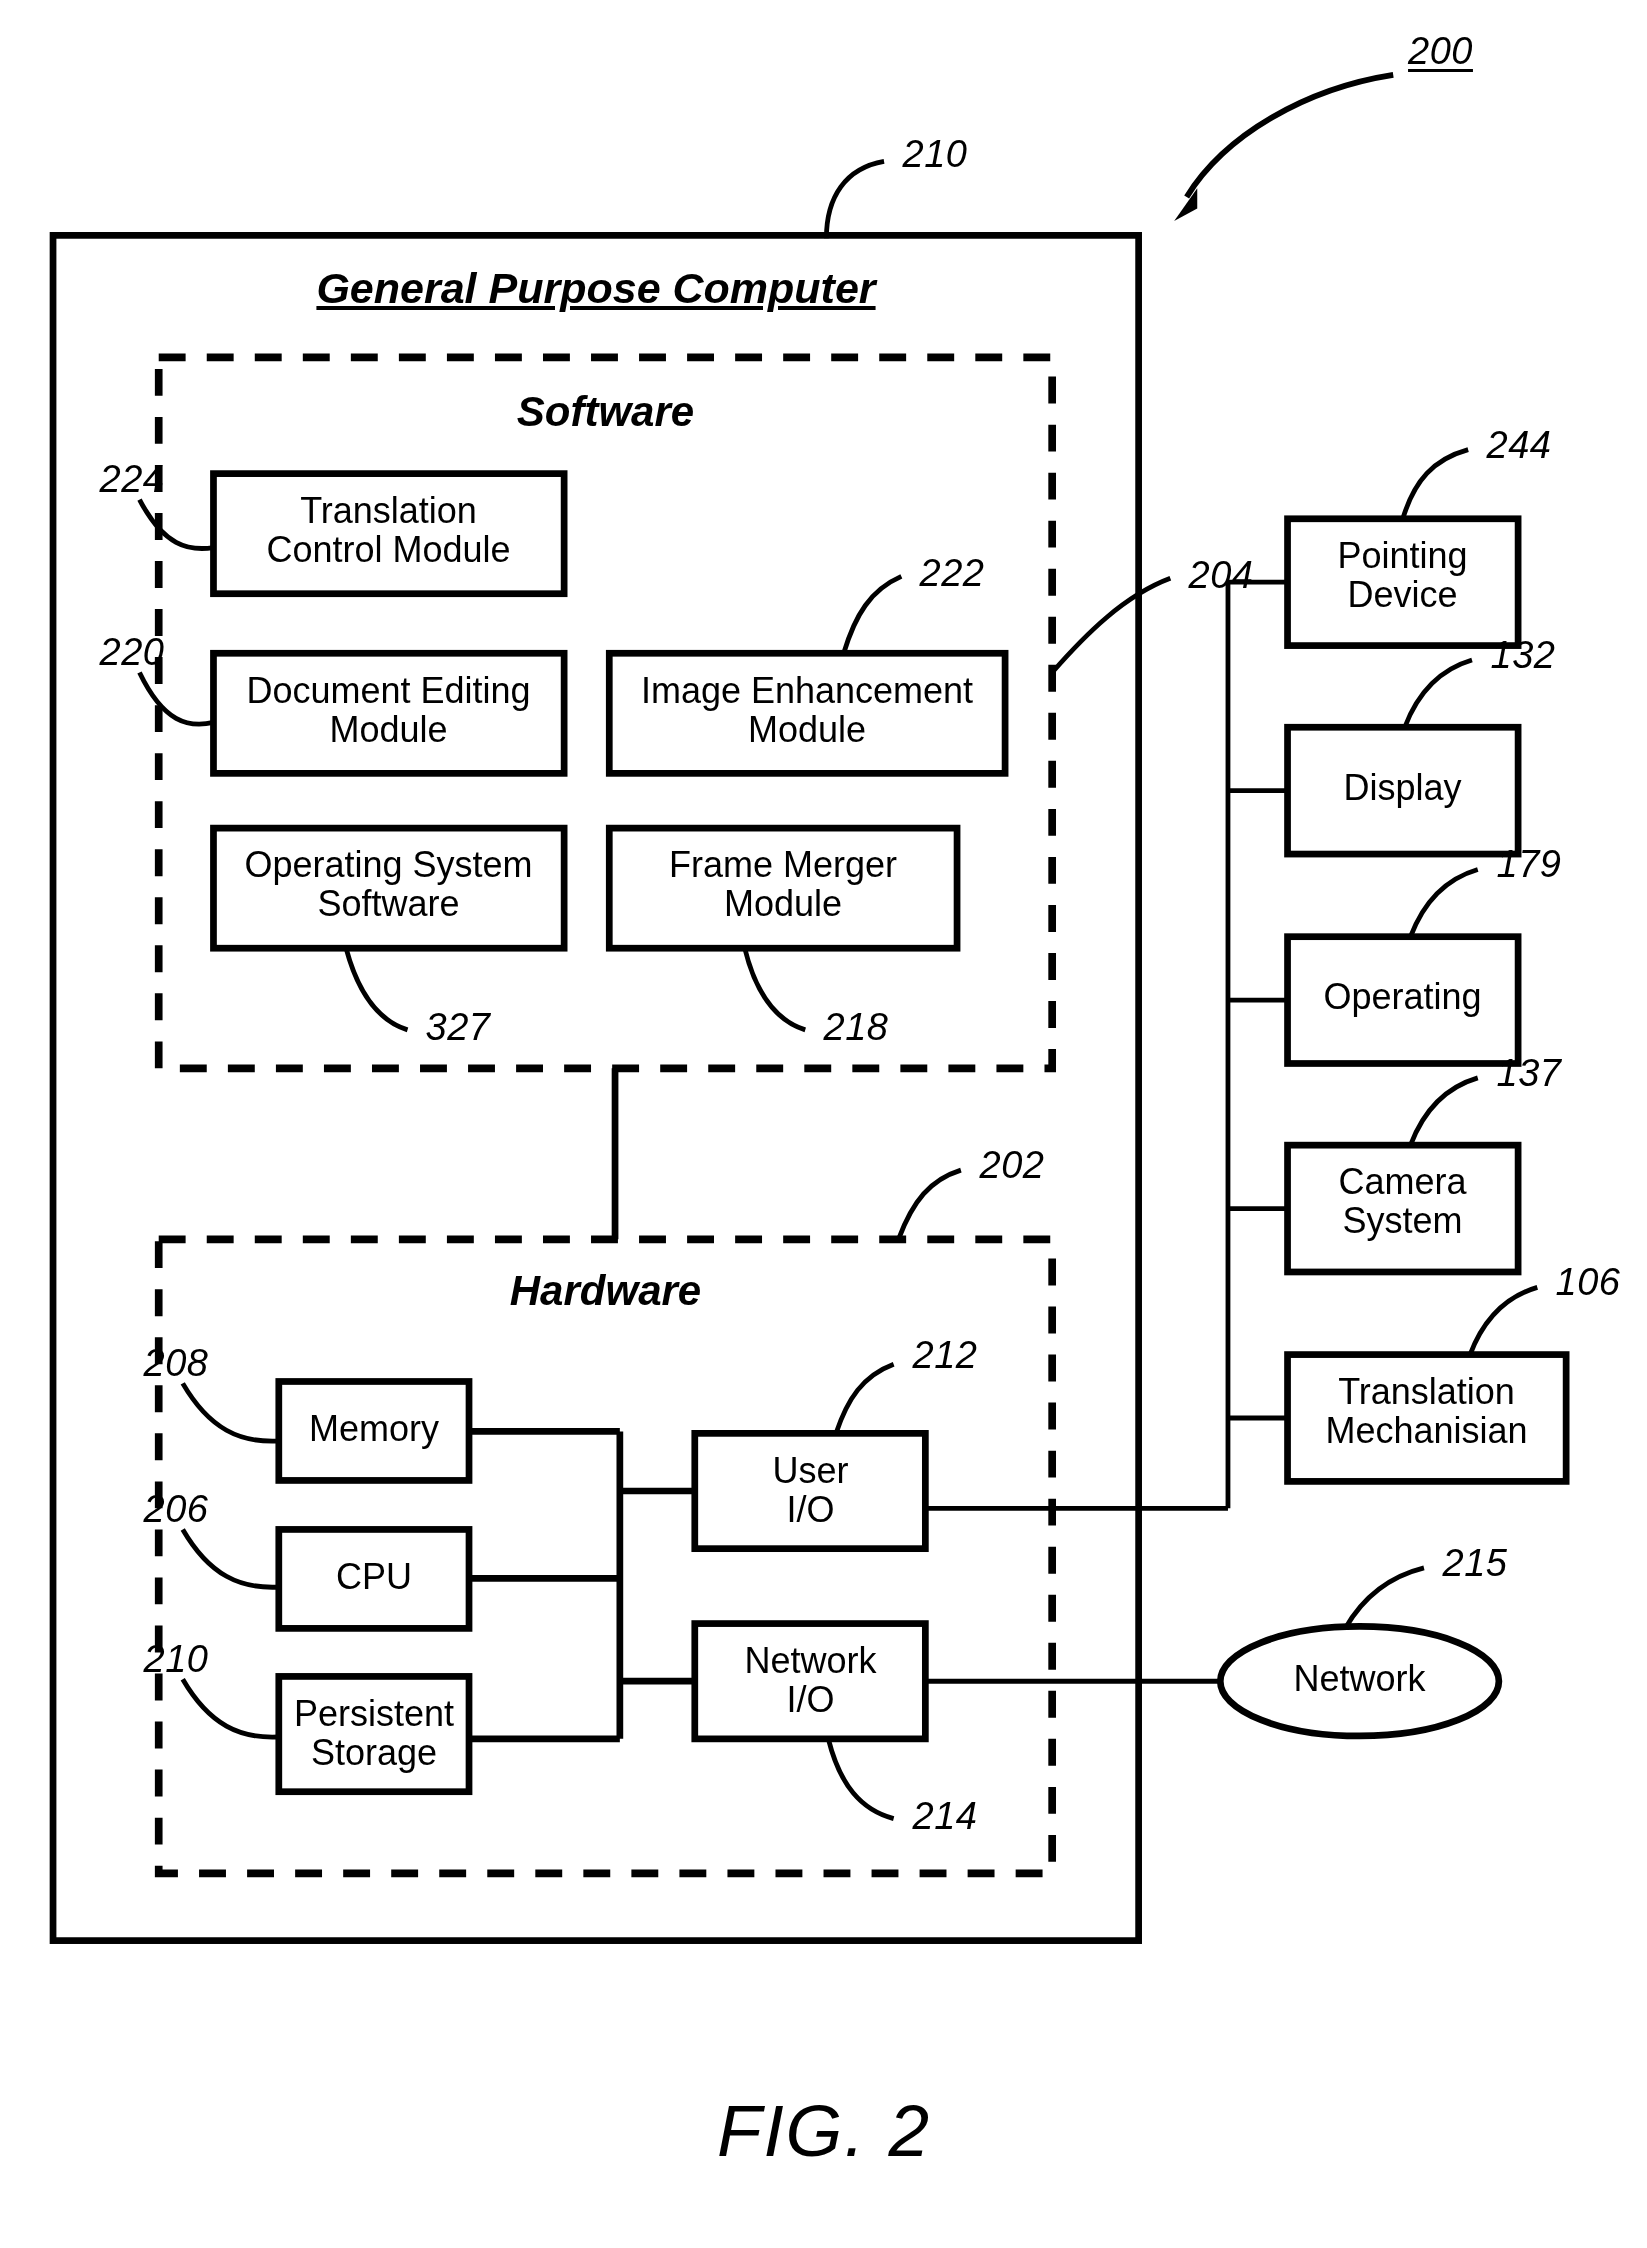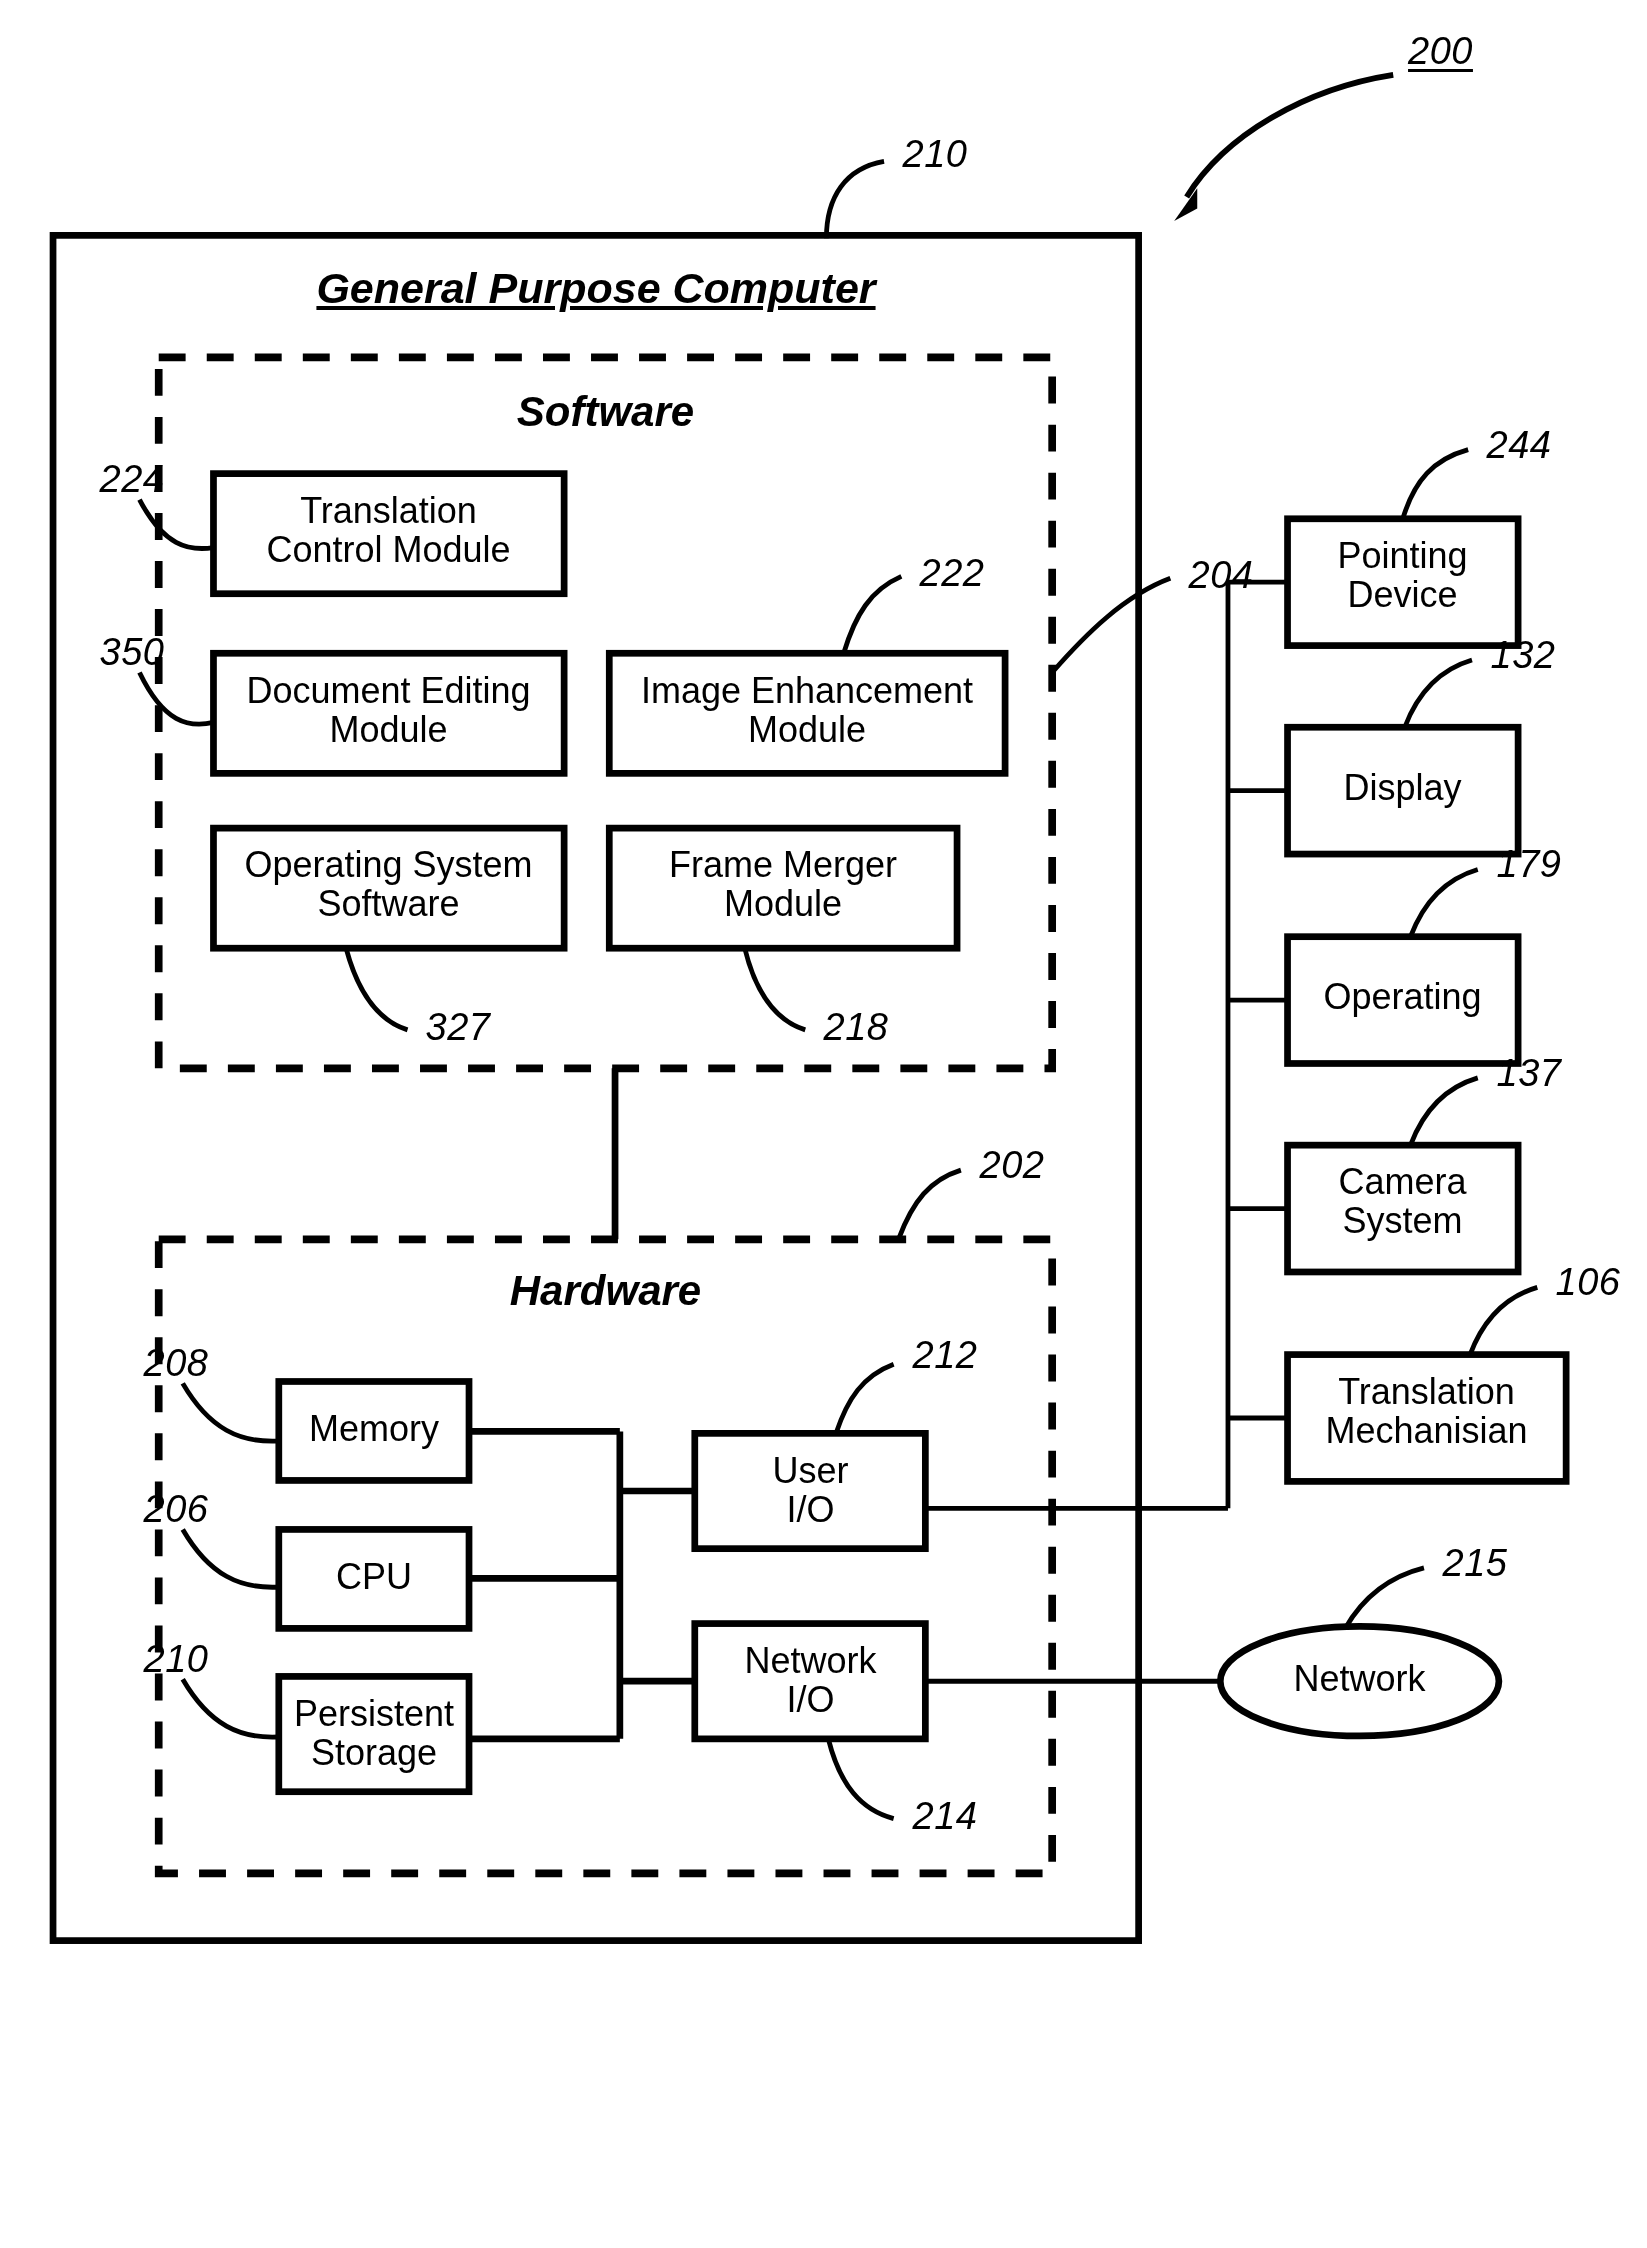--- a/index.html
+++ b/index.html
@@ -161,21 +161,21 @@
   <div class="lbl refnum" style="left:882px; top:134px; width:106px;">210</div>
 
   <div class="lbl maintitle" style="left:53px; top:265px; width:1086px;">General Purpose Computer</div>
 
   <div class="lbl sectiontitle" style="left:159px; top:389px; width:893px;">Software</div>
 
   <div class="lbl refnum" style="left:1168px; top:555px; width:106px;">204</div>
 
   <div class="lbl refnum" style="left:79px; top:459px; width:106px;">224</div>
 
-  <div class="lbl refnum" style="left:79px; top:632px; width:106px;">350</div>
+  <div class="lbl refnum" style="left:79px; top:632px; width:106px;">220</div>
 
   <div class="lbl refnum" style="left:899px; top:553px; width:106px;">222</div>
 
   <div class="lbl refnum" style="left:405px; top:1007px; width:106px;">327</div>
 
   <div class="lbl refnum" style="left:803px; top:1007px; width:106px;">218</div>
 
   <div class="lbl boxlabel" style="left:213px; top:492px; width:351px;">Translation
 Control Module</div>
   <div class="lbl boxlabel" style="left:609px; top:672px; width:396px;">Image Enhancement
@@ -217,15 +217,16 @@
   <div class="lbl boxlabel" style="left:1287px; top:769px; width:231px;">Display</div>
   <div class="lbl boxlabel" style="left:1287px; top:978px; width:231px;">Operating</div>
   <div class="lbl boxlabel" style="left:1287px; top:1163px; width:231px;">Camera
 System</div>
   <div class="lbl boxlabel" style="left:1287px; top:1373px; width:279px;">Translation
 Mechanisian</div>
 
   <div class="lbl boxlabel" style="left:1220px; top:1660px; width:279px;">Network</div>
   <div class="lbl refnum" style="left:1422px; top:1543px; width:106px;">215</div>
 
+  <div class="lbl figcaption" style="left:584px; top:2092px; width:480px;">FIG. 2</div>
 
 </div>
 
 
 </body></html>

